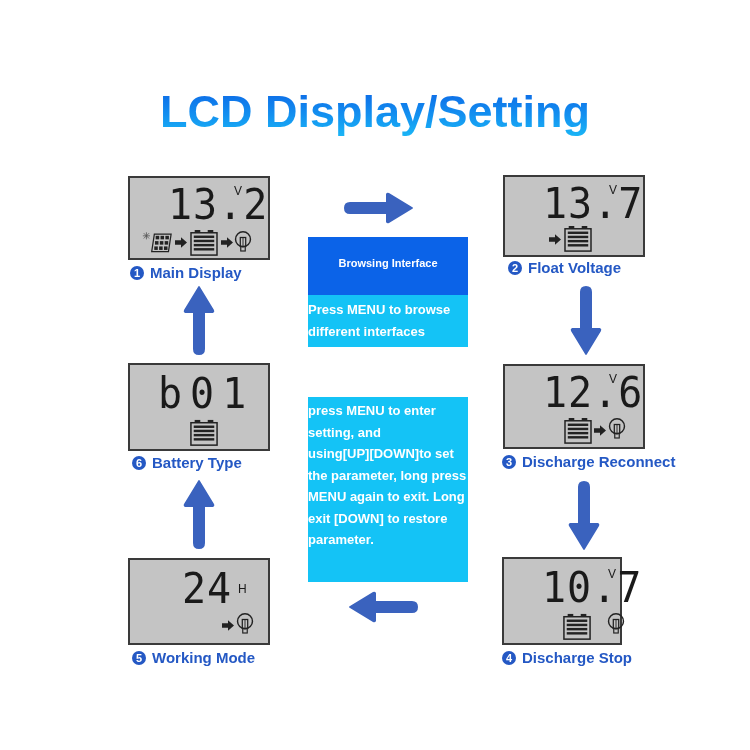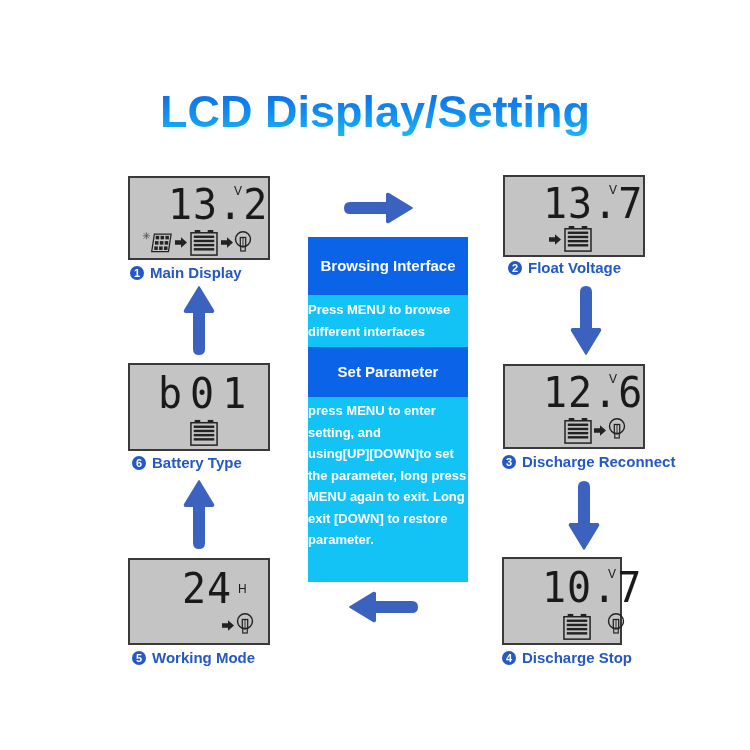--- a/index.html
+++ b/index.html
@@ -8,21 +8,21 @@
     background:linear-gradient(180deg,#0b5fe4 0%,#1390f0 55%,#1bbcf7 100%);-webkit-background-clip:text;background-clip:text;color:transparent;line-height:56px;}
   .lcd{position:absolute;background:#c4c4c4;border:2px solid #3a3a3a;box-sizing:border-box;}
   .digits{position:absolute;font-family:"DejaVu Sans Mono",monospace;color:#1a1a1a;font-size:40px;letter-spacing:1px;line-height:40px;transform:scaleY(1.05);}
   .unit{position:absolute;font-size:12px;color:#1a1a1a;font-family:"Liberation Sans",sans-serif;}
   .label{position:absolute;font-weight:bold;font-size:15px;color:#2458c4;white-space:nowrap;}
   .num{display:inline-block;width:14px;height:14px;border-radius:50%;background:#2458c4;color:#fff;font-size:11px;line-height:14px;text-align:center;margin-right:6px;vertical-align:1px;}
   .panel{position:absolute;left:308px;top:237px;width:160px;height:345px;}
   .pb{position:absolute;left:0;width:160px;box-sizing:border-box;color:#fff;font-weight:bold;}
   .dark{background:#0b63e8;}
   .light{background:#14c3f6;}
-  .pb .h{display:block;text-align:center;font-size:15px;}
+  .pb .h{display:block;text-align:center;font-size:11px;}
   .pb .t{display:block;font-size:13px;line-height:21.5px;}
   .arrow{position:absolute;}
   .ico{position:absolute;}
 </style>
 </head>
 <body>
 
 <div class="title">LCD Display/Setting</div>
 
 <svg width="0" height="0" style="position:absolute">
@@ -183,23 +183,20 @@
   </svg>
 
 <div class="panel">
   <div class="pb dark" style="top:0;height:58px;padding-top:20px;">
     <span class="h">Browsing Interface</span>
   </div>
   <div class="pb light" style="top:58px;height:52px;padding-top:4px;">
     <span class="t">Press MENU to browse</span>
     <span class="t">different interfaces</span>
   </div>
-  <div class="pb dark" style="top:110px;height:50px;padding-top:16px;">
-    <span class="h">Set Parameter</span>
-  </div>
   <div class="pb light" style="top:160px;height:185px;padding-top:3px;">
     <span class="t">press MENU to enter</span>
     <span class="t">setting, and</span>
     <span class="t">using[UP][DOWN]to set</span>
     <span class="t">the parameter, long press</span>
     <span class="t">MENU again to exit. Long</span>
     <span class="t">exit [DOWN] to restore</span>
     <span class="t">parameter.</span>
   </div>
 </div>

